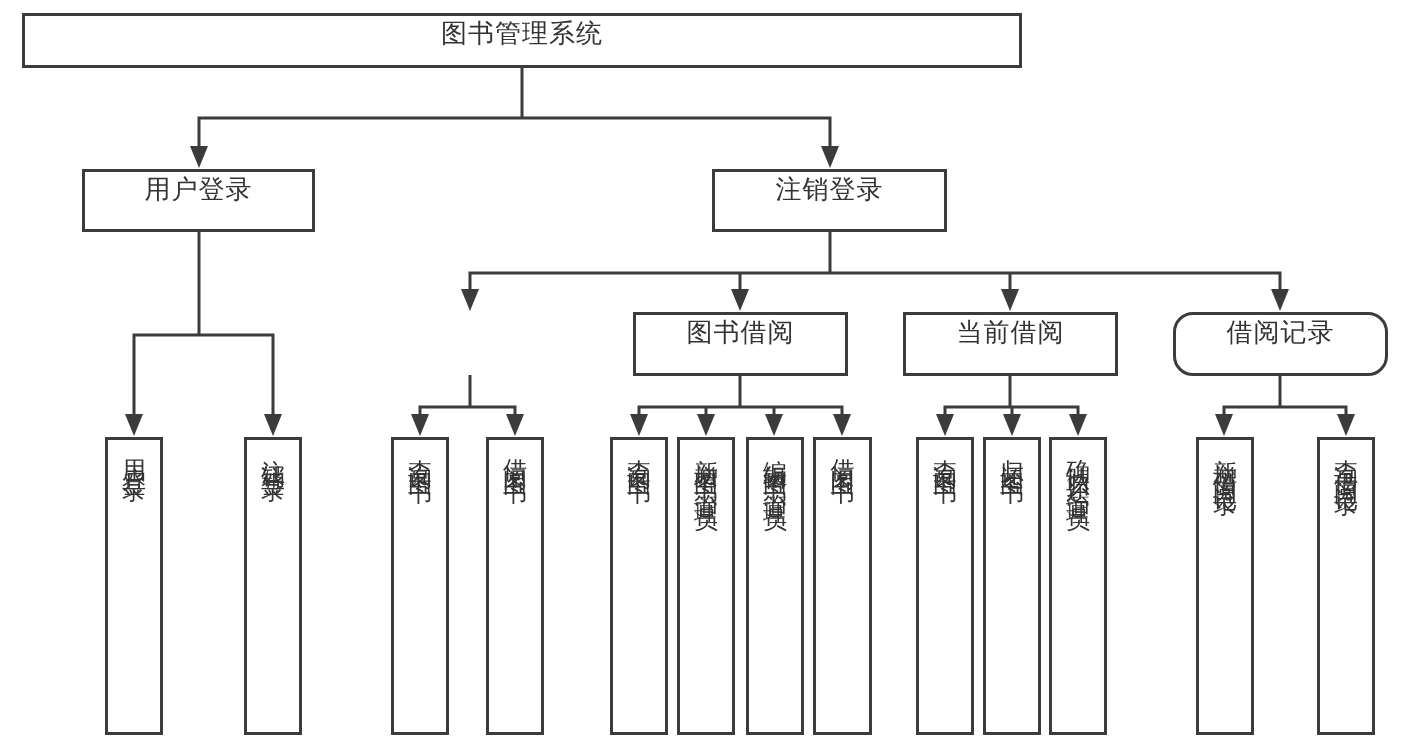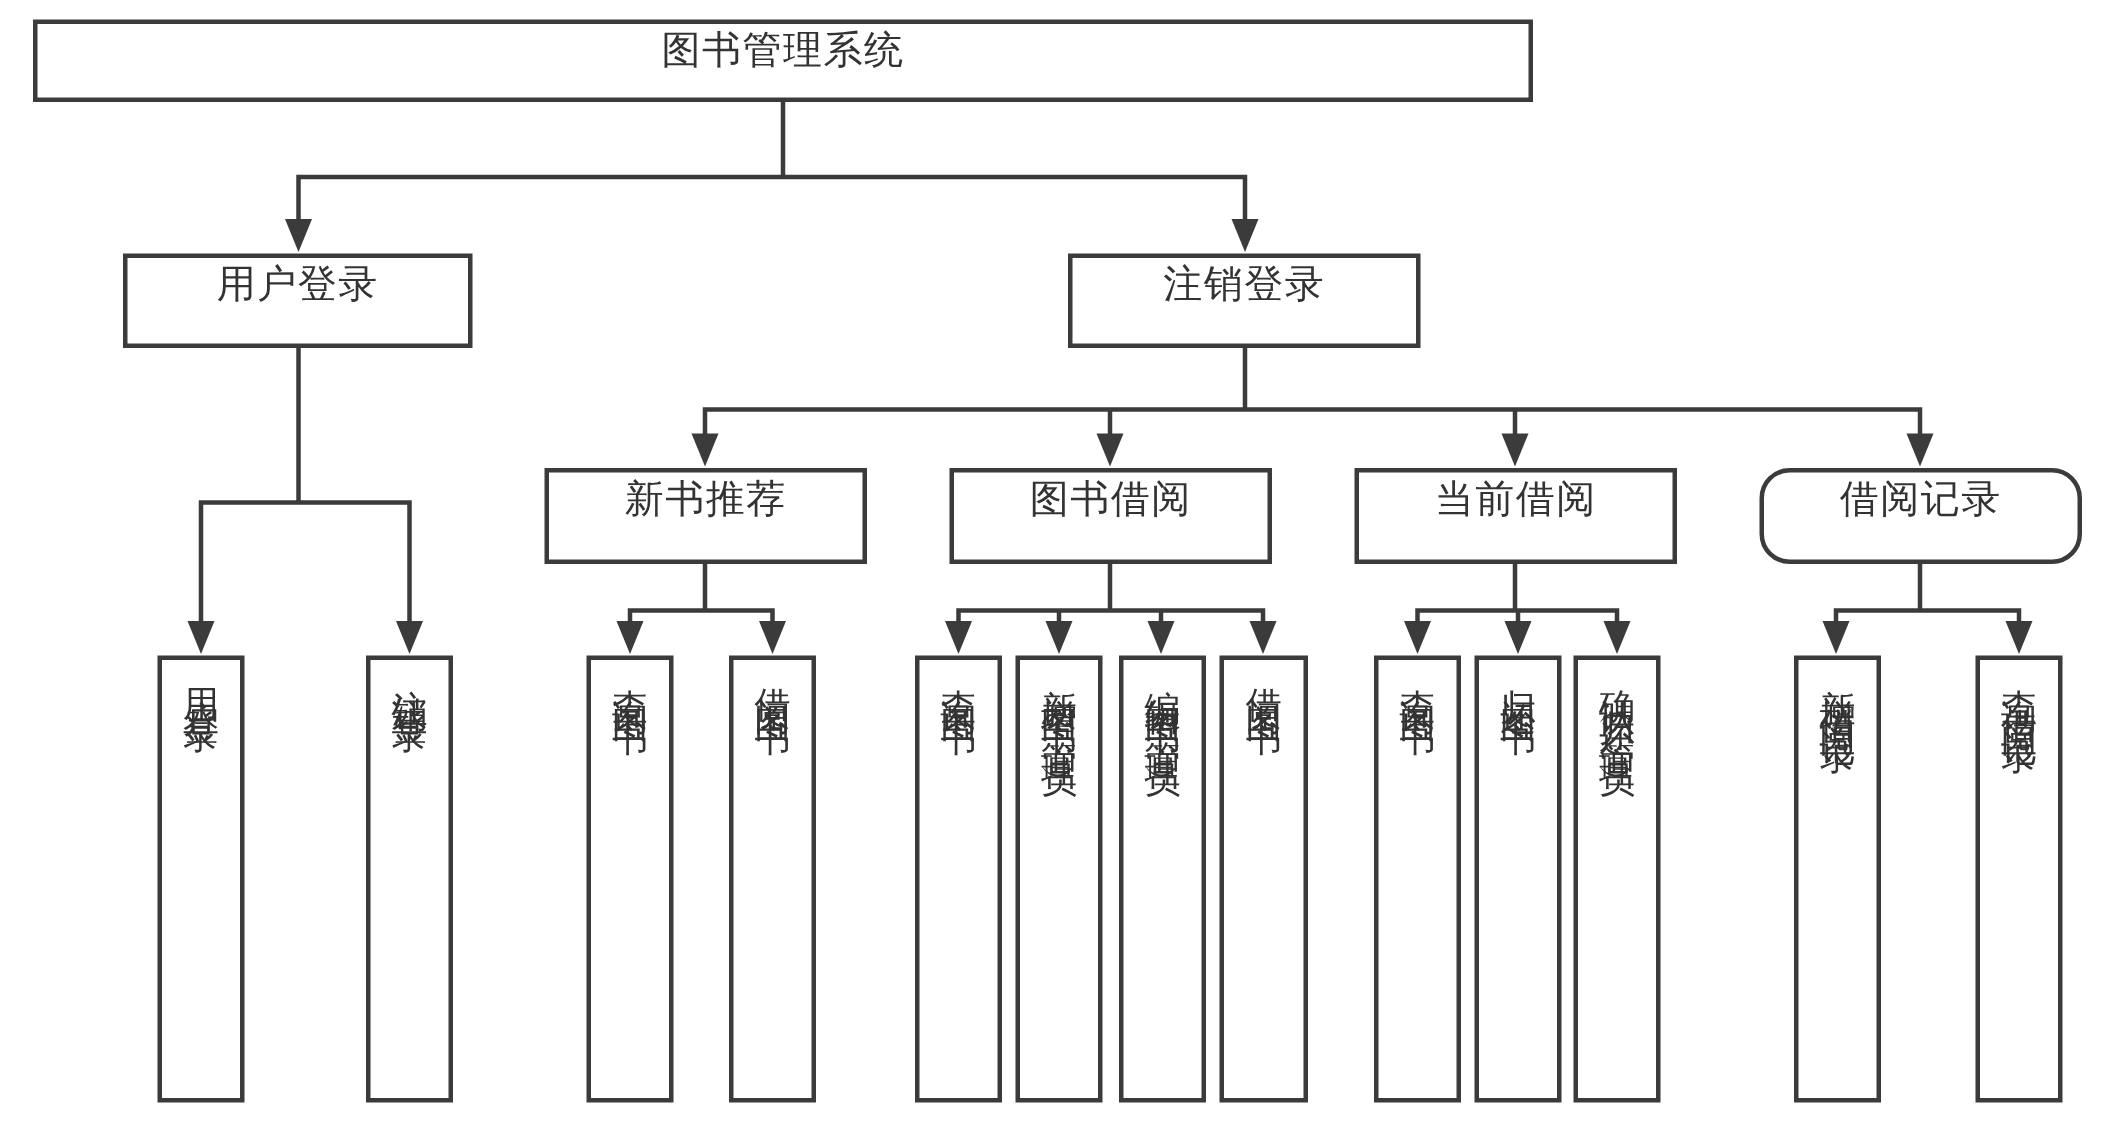--- a/index.html
+++ b/index.html
@@ -108,23 +108,20 @@
     <span>图书管理系统</span>
   </div>
 
   <div class="node h-node" style="left:82px; top:169px; width:233px; height:63px;">
     <span>用户登录</span>
   </div>
   <div class="node h-node" style="left:712px; top:169px; width:235px; height:63px;">
     <span>注销登录</span>
   </div>
 
-  <div class="node h-node" style="left:363px; top:312px; width:215px; height:64px;">
-    <span>新书推荐</span>
-  </div>
   <div class="node h-node" style="left:633px; top:312px; width:215px; height:64px;">
     <span>图书借阅</span>
   </div>
   <div class="node h-node" style="left:903px; top:312px; width:215px; height:64px;">
     <span>当前借阅</span>
   </div>
   <div class="node h-node" style="left:1173px; top:312px; width:215px; height:64px;border-radius:20px;">
     <span>借阅记录</span>
   </div>
 

